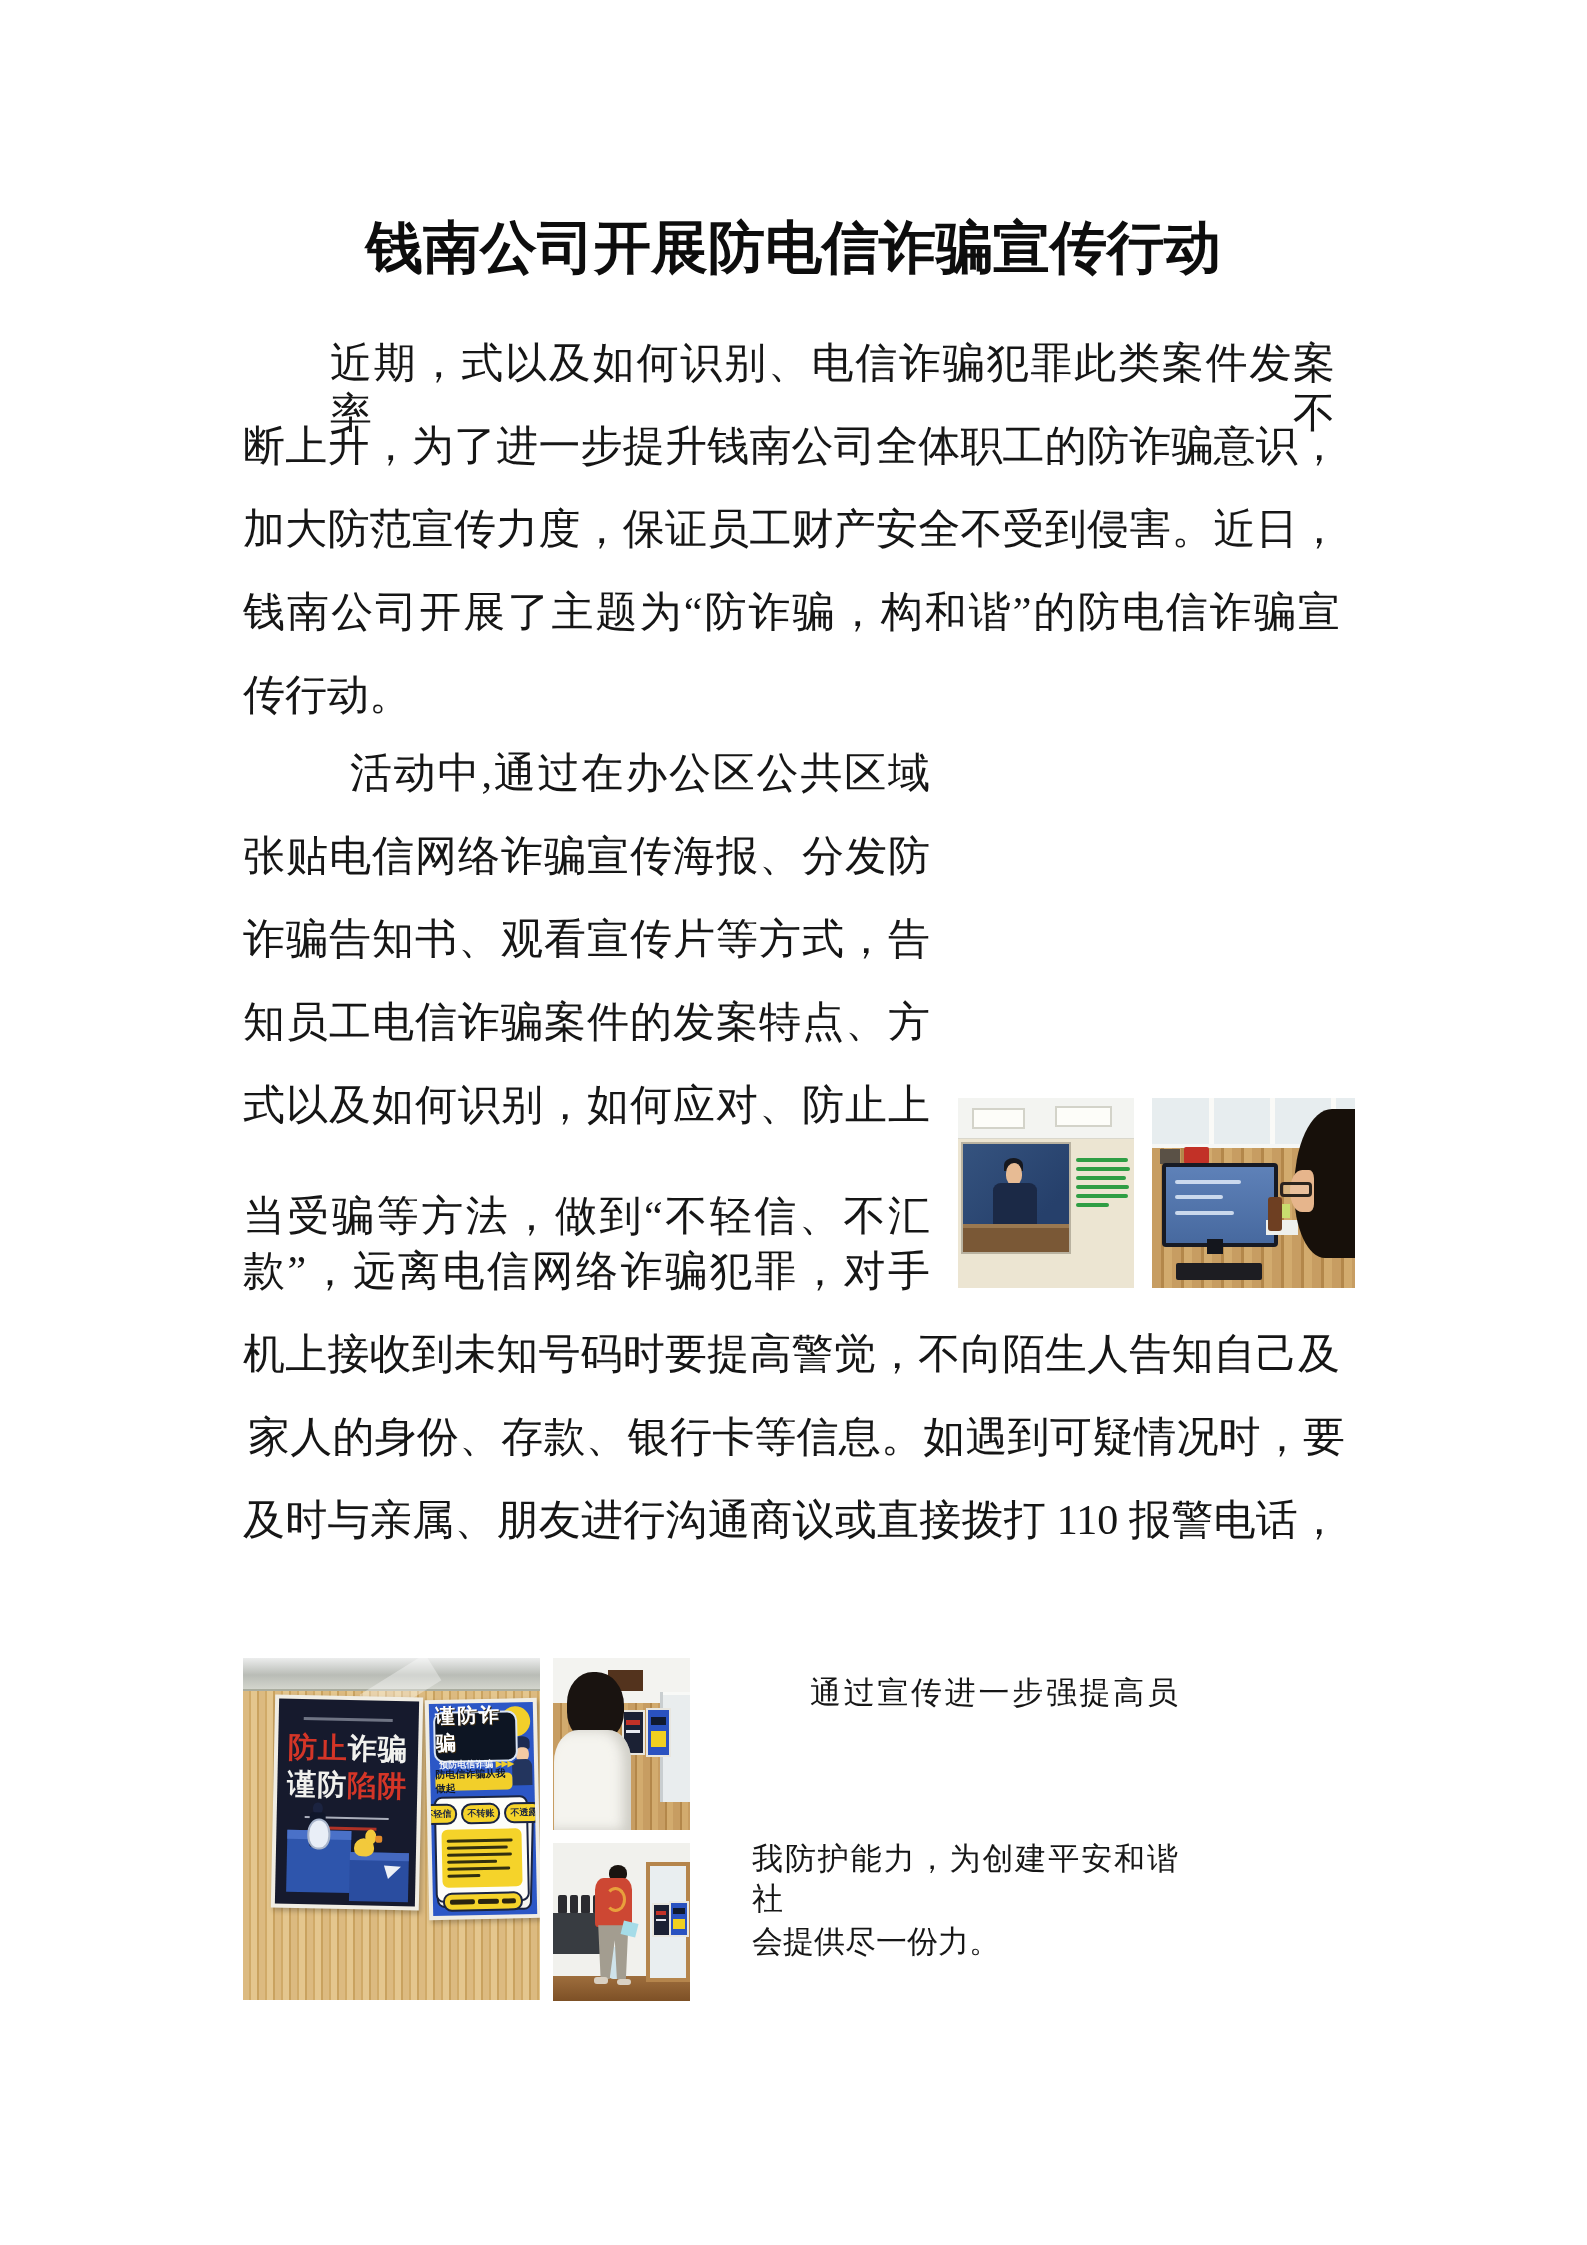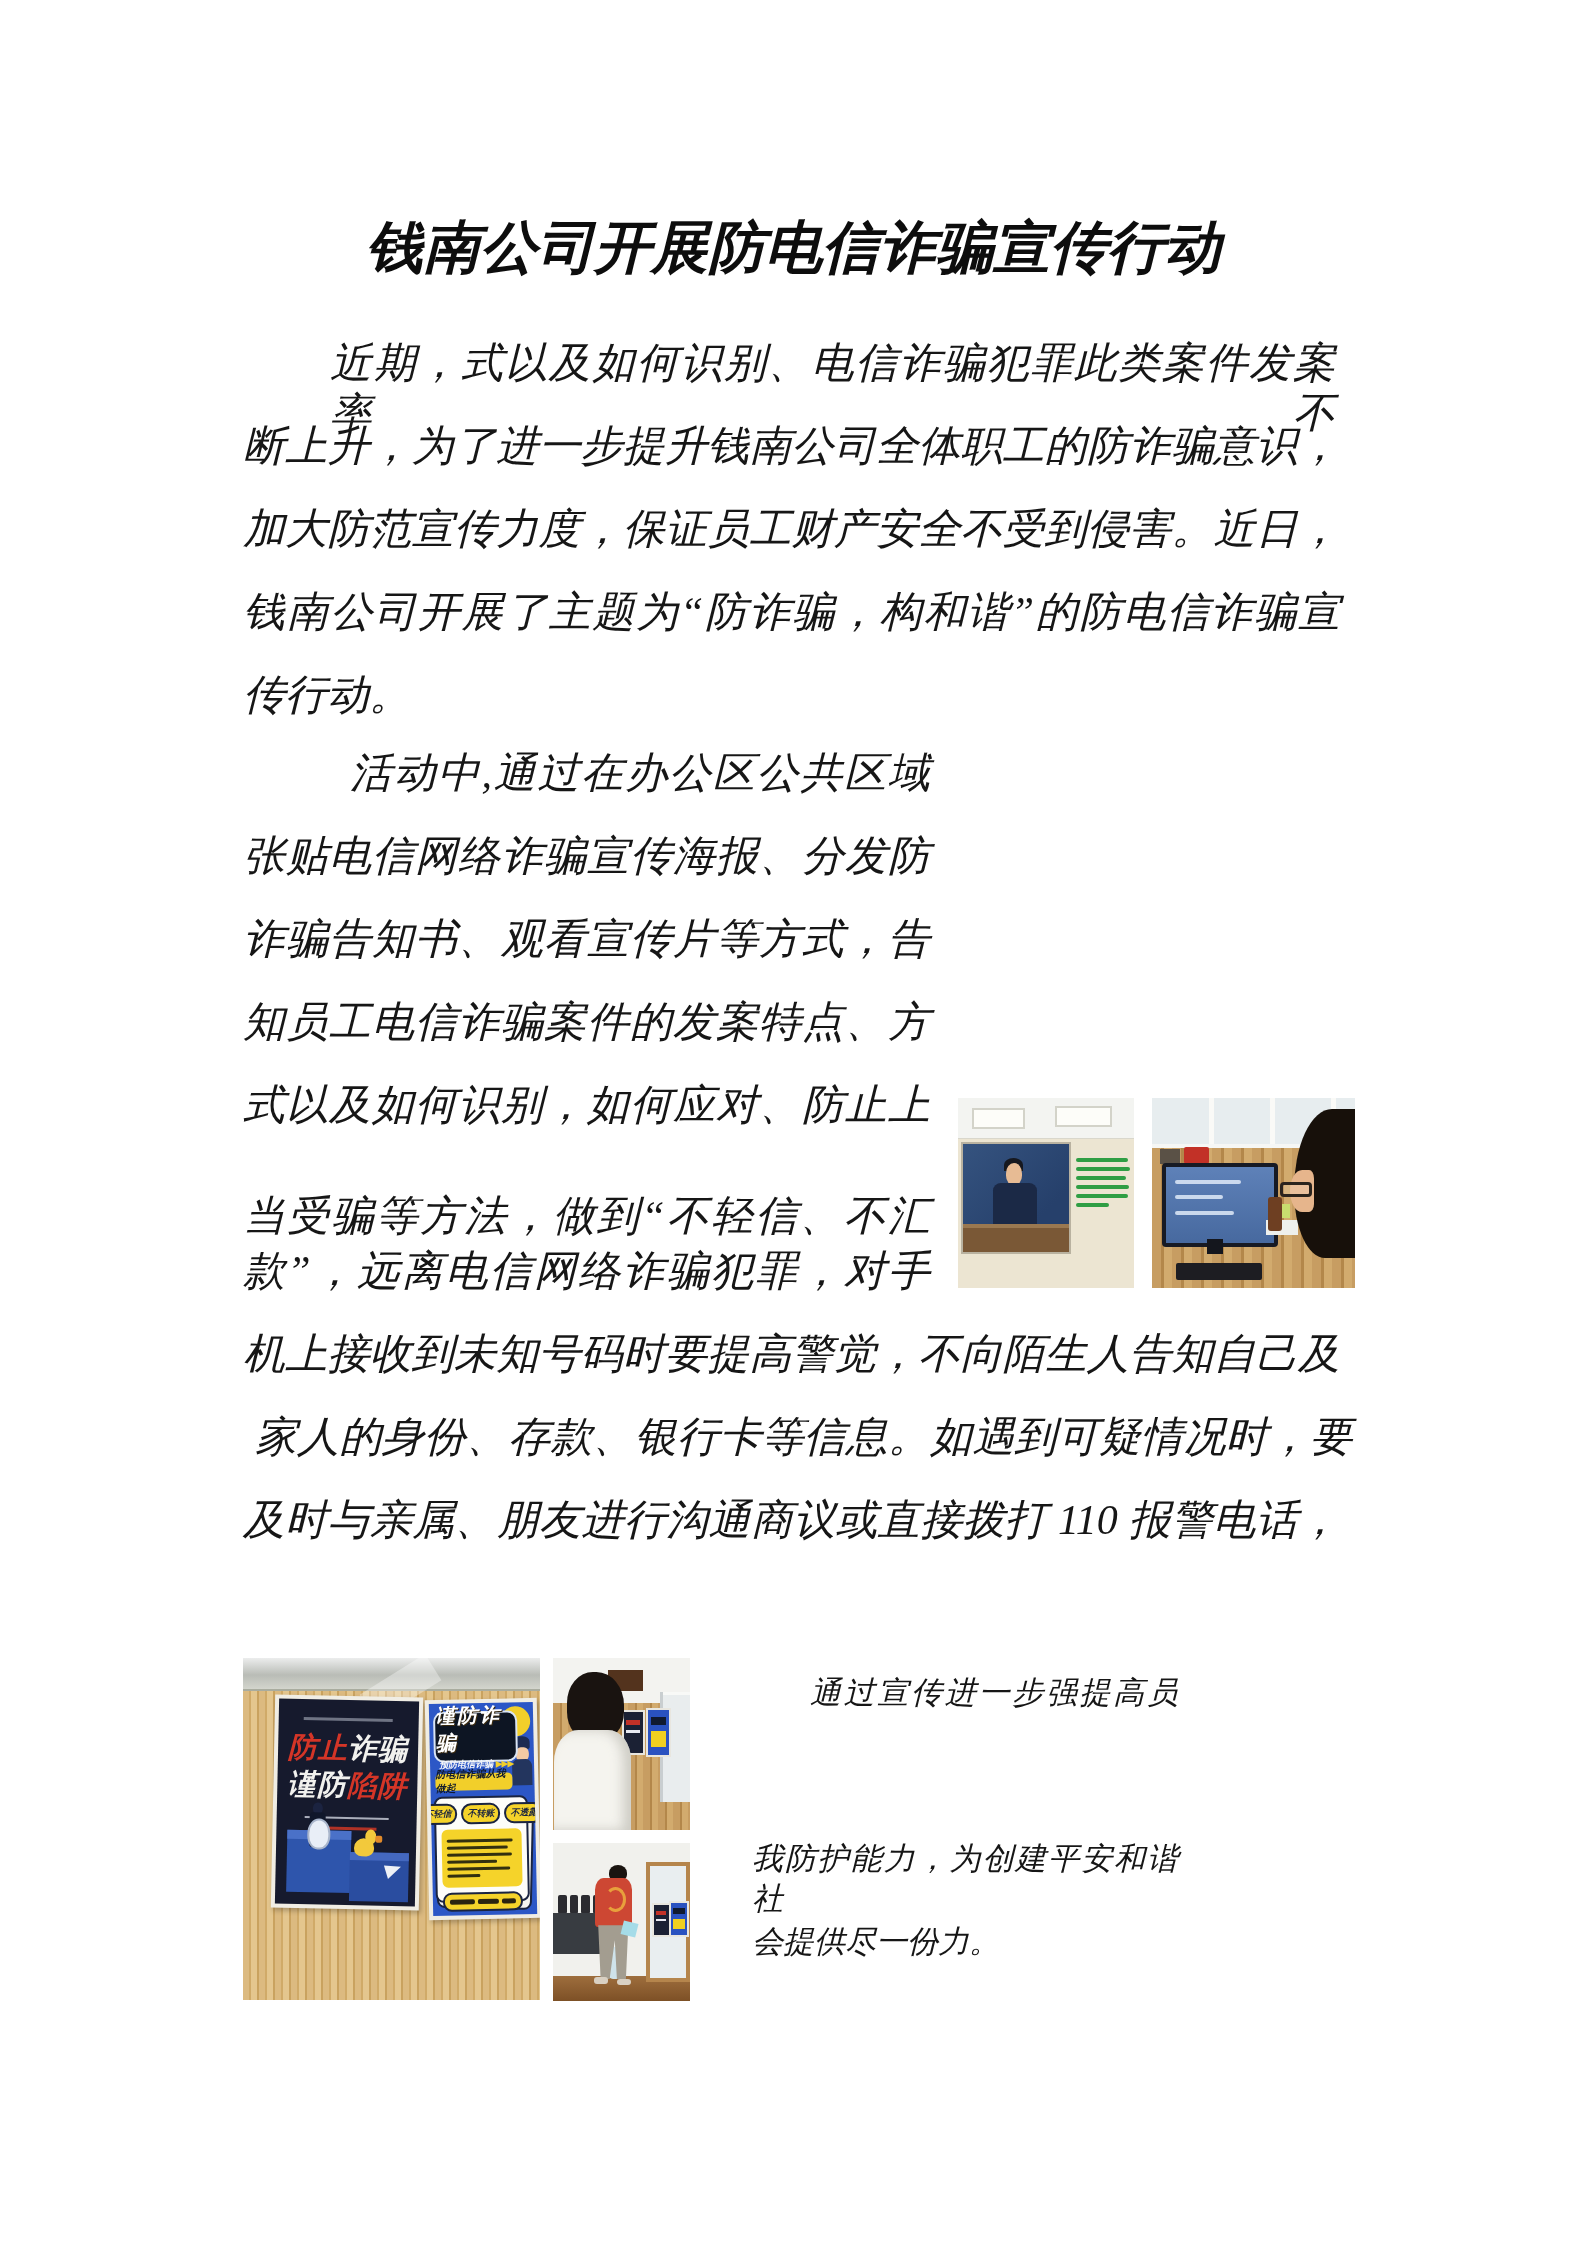--- a/index.html
+++ b/index.html
@@ -1,17 +1,17 @@
 <!DOCTYPE html>
 <html><head>
 <meta charset="utf-8">
 <style>
   html,body{margin:0;padding:0;background:#ffffff;}
   .page{position:relative;width:1587px;height:2245px;background:#ffffff;overflow:hidden;
-        font-family:"Liberation Serif","DejaVu Serif",serif;font-style:italic;}
+        font-family:"Liberation Serif","DejaVu Serif",serif;}
   .title{position:absolute;left:0;right:0;top:212px;text-align:center;
          font-weight:bold;font-size:57px;line-height:72px;color:#0d0d0d;}
   .bl{position:absolute;font-size:42px;line-height:50px;color:#161616;}
   .j{text-align:justify;text-align-last:justify;}
   .bl3{position:absolute;font-size:31px;line-height:40px;color:#161616;}
   .img{position:absolute;overflow:hidden;}
   
   .video{background:linear-gradient(180deg,#0b1730 0%,#13264a 28%,#1c3a72 52%,#3c68ac 74%,#7fa6d4 88%,#b9d2e8 97%,#a8c4de 100%);}
   .v-haze{position:absolute;left:-10%;bottom:-8%;width:120%;height:45%;
           background:radial-gradient(ellipse at 45% 90%,rgba(215,232,248,.65),rgba(215,232,248,0) 65%);}
@@ -143,21 +143,21 @@
   <div class="bl" style="left:243px;top:670px;">传行动。</div>
 
   <div class="bl j" style="left:350px;top:748px;width:580px">活动中,通过在办公区公共区域</div>
   <div class="bl j" style="left:243px;top:831px;width:687px">张贴电信网络诈骗宣传海报、分发防</div>
   <div class="bl j" style="left:243px;top:914px;width:687px">诈骗告知书、观看宣传片等方式，告</div>
   <div class="bl j" style="left:243px;top:997px;width:687px">知员工电信诈骗案件的发案特点、方</div>
   <div class="bl j" style="left:243px;top:1080px;width:687px">式以及如何识别，如何应对、防止上</div>
   <div class="bl j" style="left:243px;top:1191px;width:687px">当受骗等方法，做到“不轻信、不汇</div>
   <div class="bl j" style="left:243px;top:1246px;width:687px">款”，远离电信网络诈骗犯罪，对手</div>
   <div class="bl j" style="left:243px;top:1329px;width:1097px">机上接收到未知号码时要提高警觉，不向陌生人告知自己及</div>
-  <div class="bl j" style="left:255px;top:1412px;width:1097px">家人的身份、存款、银行卡等信息。如遇到可疑情况时，要</div>
+  <div class="bl j" style="left:248px;top:1412px;width:1097px">家人的身份、存款、银行卡等信息。如遇到可疑情况时，要</div>
   <div class="bl j" style="left:243px;top:1495px;width:1097px">及时与亲属、朋友进行沟通商议或直接拨打 110 报警电话，</div>
 
   <div class="bl3 j" style="left:810px;top:1673px;width:368px">通过宣传进一步强提高员</div>
   <div class="bl3 j" style="left:752px;top:1839px;width:426px">我防护能力，为创建平安和谐社</div>
   <div class="bl3" style="left:752px;top:1922px;">会提供尽一份力。</div>
 
 
   <div class="img pc" style="left:958px;top:1098px;width:176px;height:190px;">
     <div class="pc-ceil"></div>
     <div class="pc-light" style="left:8%;top:5%;width:28%;height:9%;"></div>

